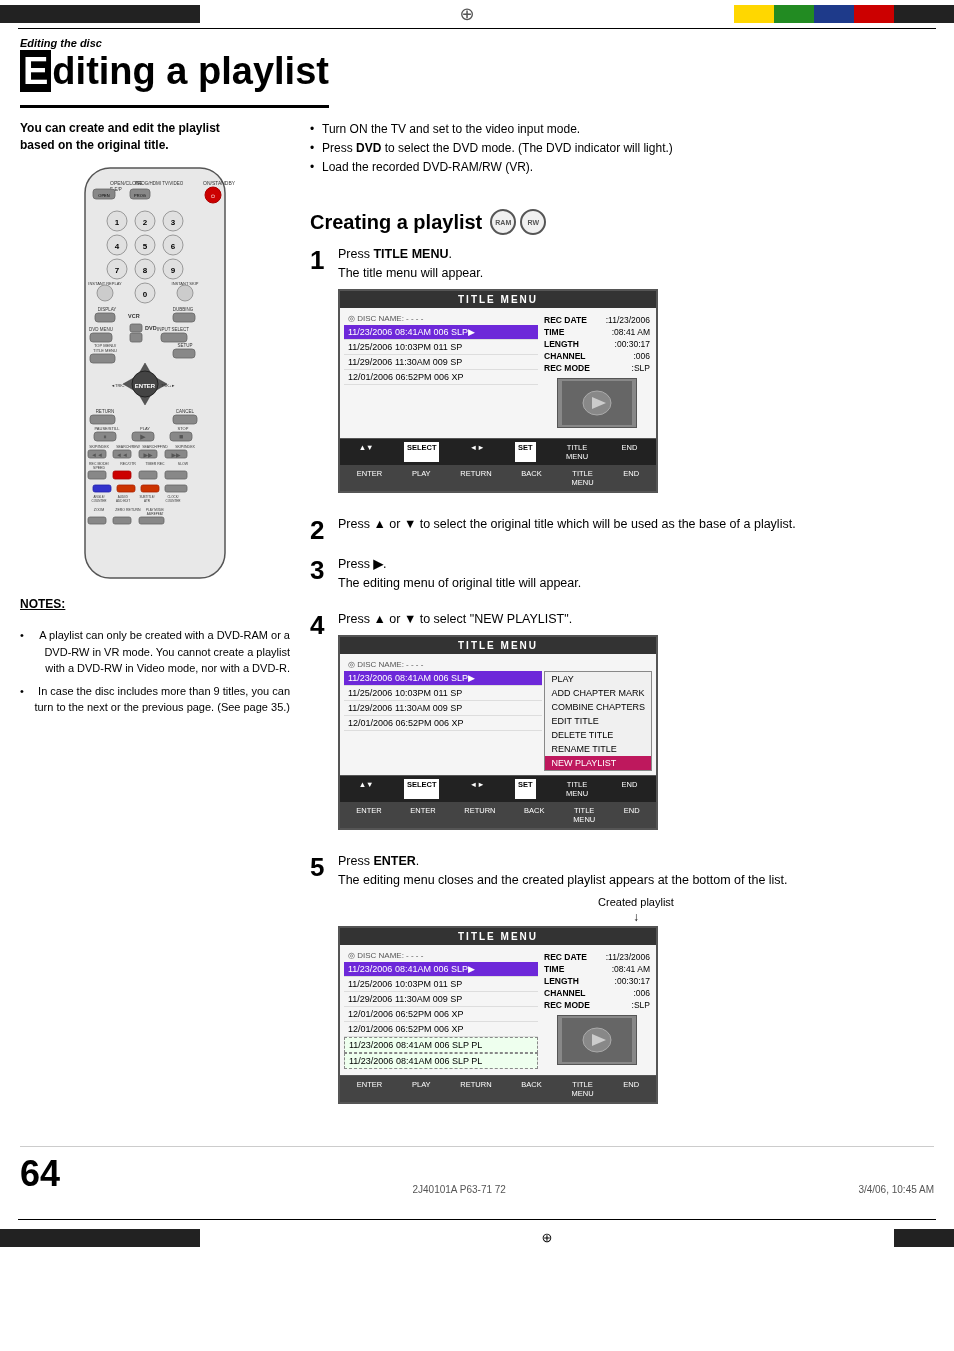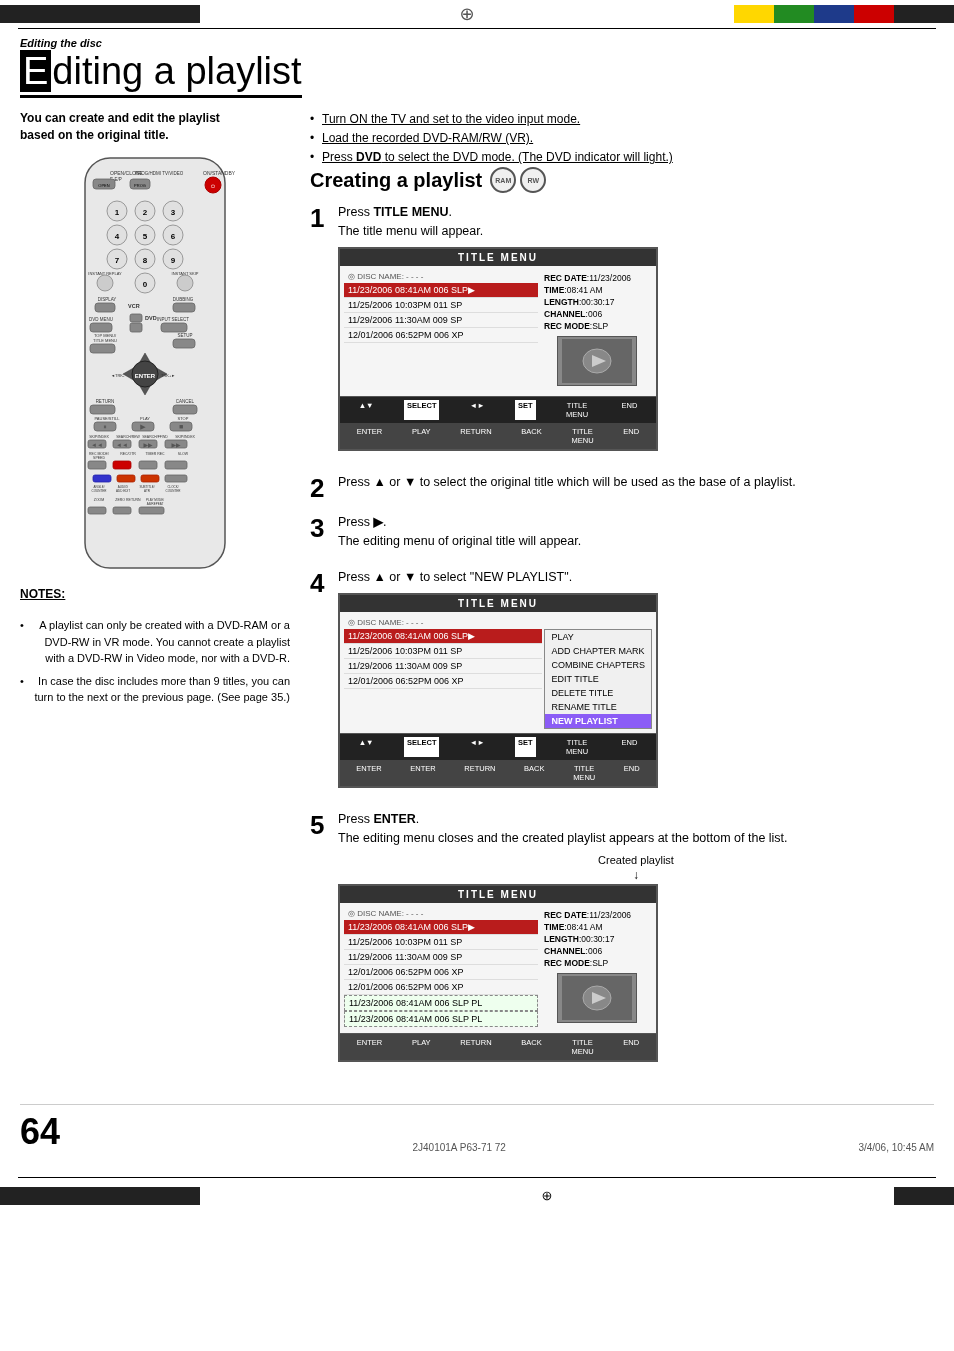--- a/index.html
+++ b/index.html
@@ -65,25 +65,25 @@
       font-size: 11px;
       font-style: italic;
       font-weight: bold;
       margin-bottom: 2px;
       color: #000;
     }
 
     
     .main-title {
       font-size: 38px;
-      font-weight: normal;
+      font-weight: bold;
       color: #000;
       border-bottom: 3px solid #000;
       display: inline-block;
-      padding-bottom: 2px;
+      padding-bottom: 12px;
       margin-bottom: 8px;
       line-height: 1.1;
     }
     .main-title-letter {
       background: #000;
       color: #fff;
       padding: 0 3px;
       margin-right: 1px;
     }
 
@@ -150,22 +150,21 @@
 
     
     .prep-title {
       font-size: 13px;
       font-weight: bold;
       margin-bottom: 6px;
     }
     .prep-list {
       list-style: none;
       padding: 0;
-      margin-bottom: 0;
-      text-decoration: underline;
+      margin-bottom: 32px;
     }
     .prep-list li {
       font-size: 12px;
       line-height: 1.6;
       padding-left: 12px;
       position: relative;
     }
     .prep-list li::before {
       content: '•';
       position: absolute;
@@ -256,31 +255,31 @@
       font-size: 9px;
     }
     .tv-list-item {
       padding: 2px 4px;
       border-bottom: 1px solid #ddd;
       white-space: nowrap;
       overflow: hidden;
       font-size: 9px;
     }
     .tv-list-item.selected {
-      background: #b91c1c;
+      background: #6d28d9;
       color: #fff;
     }
     .tv-info {
       width: 110px;
       font-size: 9px;
       padding: 2px;
     }
     .tv-info-row {
       display: flex;
-      justify-content: flex-start;
+      justify-content: space-between;
       padding: 1px 0;
       font-size: 8.5px;
     }
     .tv-info-label { font-weight: bold; }
     .tv-thumbnail {
       width: 80px;
       height: 50px;
       background: #888;
       margin: 4px auto;
       display: flex;
@@ -310,23 +309,23 @@
     .tv-disc-label {
       font-size: 8px;
       padding: 2px 4px;
       color: #555;
     }
     .tv-menu-item {
       padding: 2px 6px;
       font-size: 9px;
     }
     .tv-menu-item.selected-menu {
-      background: #8b5cf6;
+      background: #be185d;
       color: #fff;
-      font-weight: bold;
+      font-weight: normal;
     }
 
     
     .page-footer {
       display: flex;
       justify-content: space-between;
       align-items: flex-end;
       margin-top: 20px;
       padding: 0 0;
       border-top: 1px solid #ccc;
@@ -583,22 +582,22 @@
           <li>A playlist can only be created with a DVD-RAM or a DVD-RW in VR mode. You cannot create a playlist with a DVD-RW in Video mode, nor with a DVD-R.</li>
           <li>In case the disc includes more than 9 titles, you can turn to the next or the previous page. (See page 35.)</li>
         </ul>
       </div>
     </div>
 
     <div class="right-col">
 
       <ul class="prep-list">
         <li>Turn ON the TV and set to the video input mode.</li>
+        <li>Press <b>DVD</b> to select the DVD mode. (The DVD indicator will light.)</li>
         <li>Load the recorded DVD-RAM/RW (VR).</li>
-        <li>Press <b>DVD</b> to select the DVD mode. (The DVD indicator will light.)</li>
       </ul>
 
       <div class="creating-header">
         <span class="creating-title">Creating a playlist</span>
         <div class="disc-icons">
           <div class="disc-icon">
               <span>RAM</span>
             </div>
           <div class="disc-icon">
               <span>RW</span>

